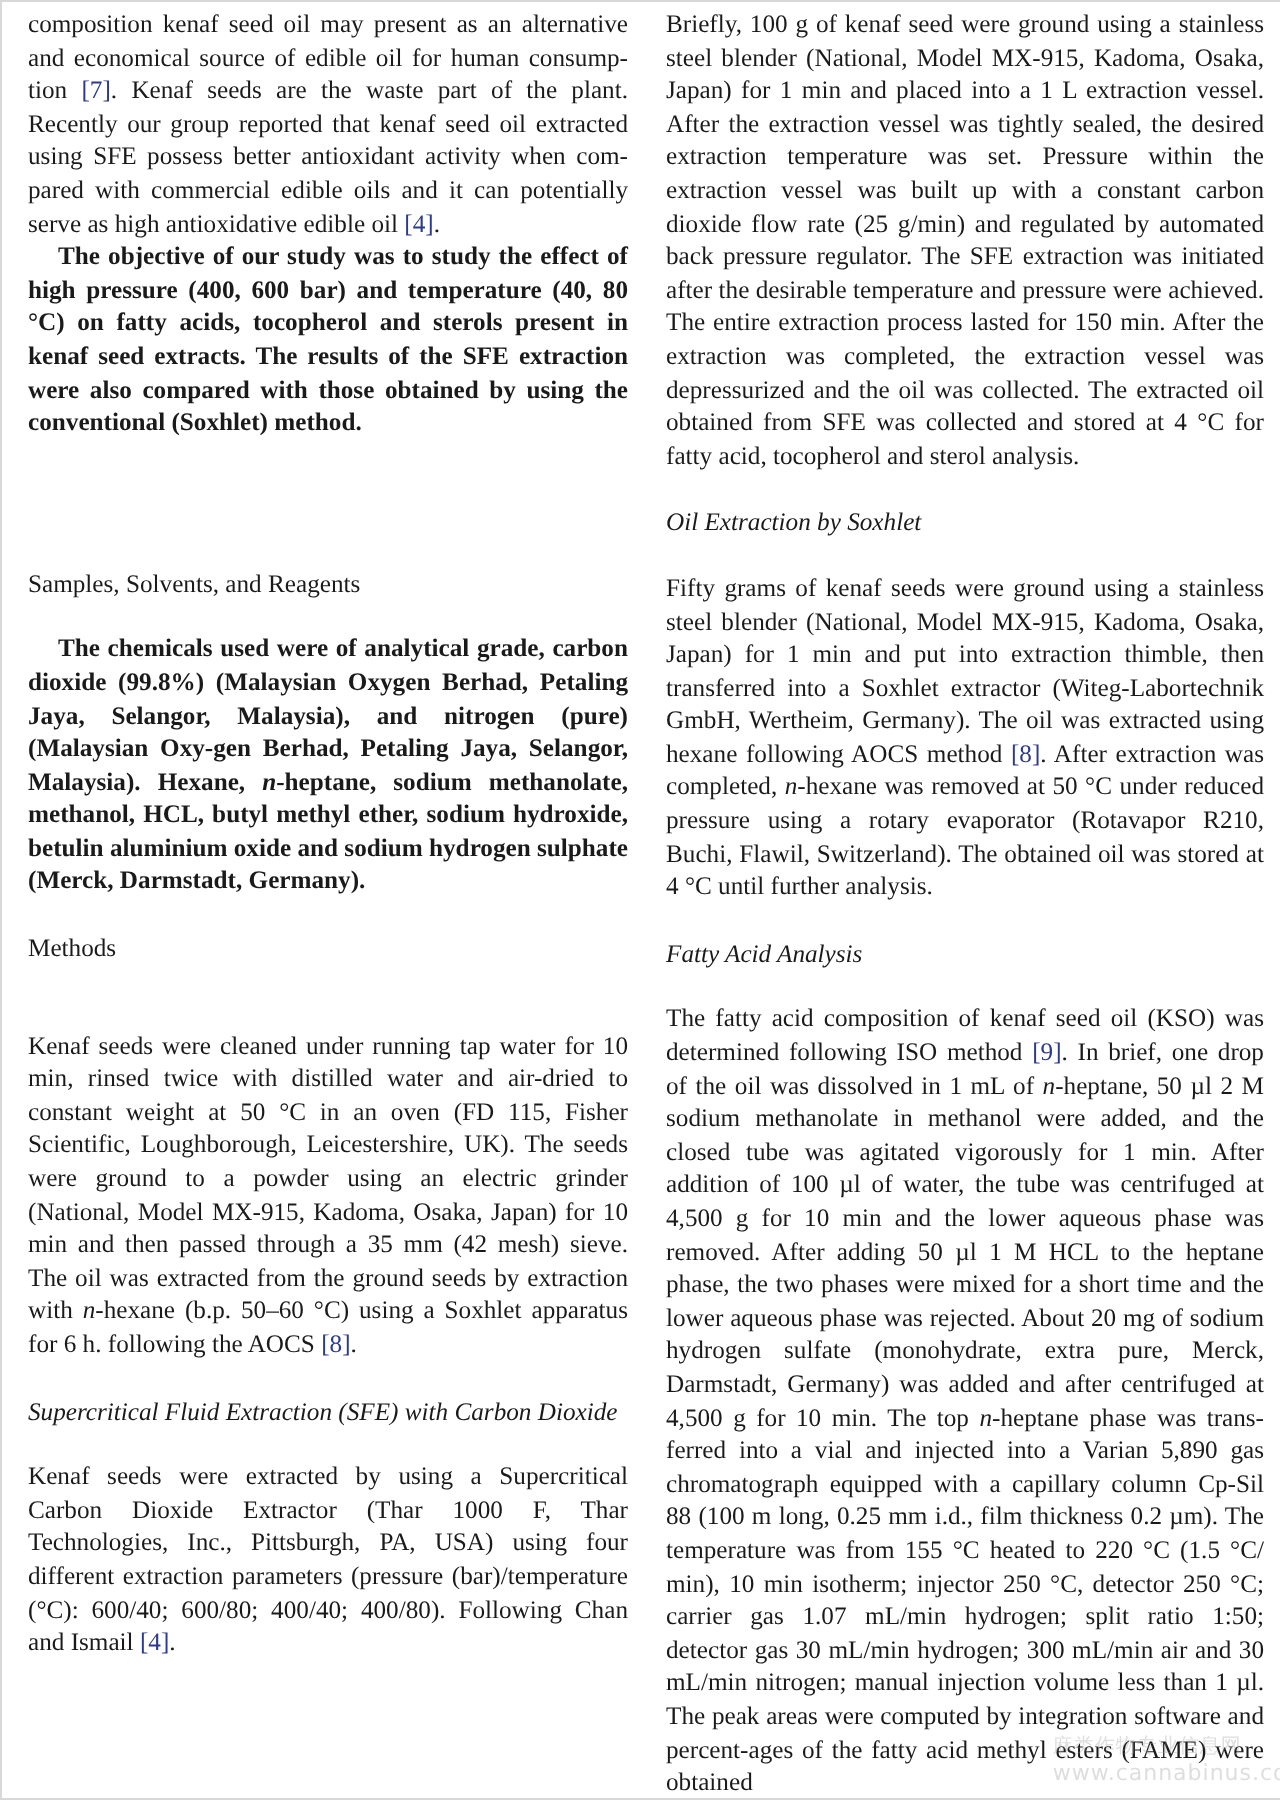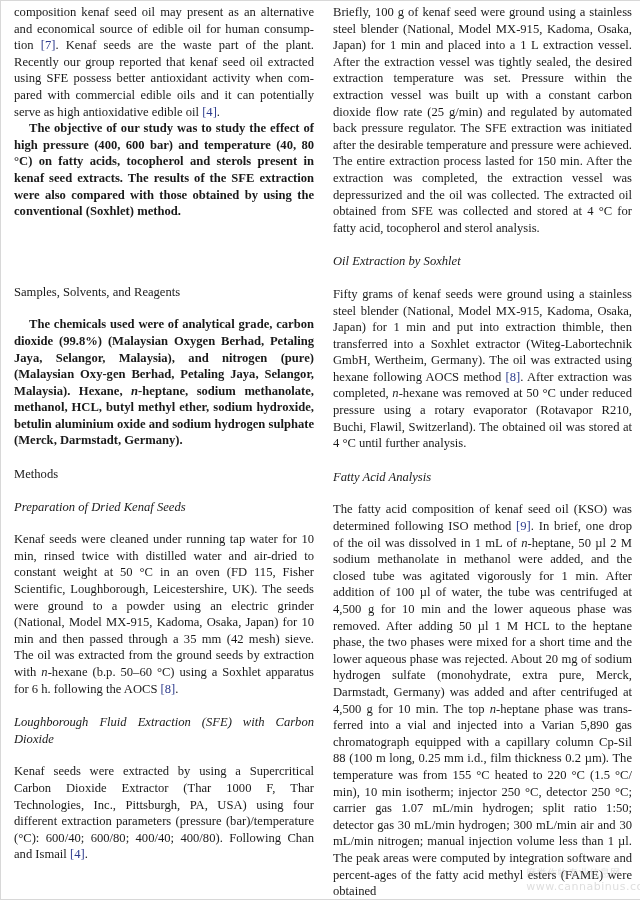--- a/index.html
+++ b/index.html
@@ -54,26 +54,25 @@
 
     <div class="gap-big"></div>
     <div class="gap-med"></div>
     <p class="h-sub">Samples, Solvents, and Reagents</p>
     <div class="gap-med"></div>
     <p class="indent"><span>The chemicals used were of analytical grade, carbon dioxide (99.8%) (Malaysian Oxygen Berhad, Petaling Jaya, Selangor, Malaysia), and nitrogen (pure) (Malaysian Oxy-gen Berhad, Petaling Jaya, Selangor, Malaysia). Hexane, </span><em>n</em><span>-heptane, sodium methanolate, methanol, HCL, butyl methyl ether, sodium hydroxide, betulin aluminium oxide and sodium hydrogen sulphate (Merck, Darmstadt, Germany).</span></p>
 
     <div class="gap-sm"></div>
     <p class="h-sub">Methods</p>
     <div class="gap-med"></div>
-    <p class="h-ital">Preparation of Dried Kenaf Seeds</p>
     <div class="gap-med"></div>
     <p><span>Kenaf seeds were cleaned under running tap water for 10 min, rinsed twice with distilled water and air-dried to constant weight at 50 °C in an oven (FD 115, Fisher Scientific, Loughborough, Leicestershire, UK). The seeds were ground to a powder using an electric grinder (National, Model MX-915, Kadoma, Osaka, Japan) for 10 min and then passed through a 35 mm (42 mesh) sieve. The oil was extracted from the ground seeds by extraction with </span><em>n</em><span>-hexane (b.p. 50–60 °C) using a Soxhlet apparatus for 6 h. following the AOCS </span><a class="ref">[8]</a><span>.</span></p>
 
     <div class="gap-sm"></div>
-    <p class="h-ital">Loughborough Fluid Extraction (SFE) with Carbon Dioxide</p>
+    <p class="h-ital">Supercritical Fluid Extraction (SFE) with Carbon Dioxide</p>
     <div class="gap-med"></div>
     <p><span>Kenaf seeds were extracted by using a Supercritical Carbon Dioxide Extractor (Thar 1000 F, Thar Technologies, Inc., Pittsburgh, PA, USA) using four different extraction parameters (pressure (bar)/temperature (°C): 600/40; 600/80; 400/40; 400/80). Following Chan and Ismail </span><a class="ref">[4]</a><span>.</span></p>
   </div>
 
   <div class="col right">
     <p>Briefly, 100 g of kenaf seed were ground using a stainless steel blender (National, Model MX-915, Kadoma, Osaka, Japan) for 1 min and placed into a 1 L extraction vessel. After the extraction vessel was tightly sealed, the desired extraction temperature was set. Pressure within the extraction vessel was built up with a constant carbon dioxide flow rate (25 g/min) and regulated by automated back pressure regulator. The SFE extraction was initiated after the desirable temperature and pressure were achieved. The entire extraction process lasted for 150 min. After the extraction was completed, the extraction vessel was depressurized and the oil was collected. The extracted oil obtained from SFE was collected and stored at 4 °C for fatty acid, tocopherol and sterol analysis.</p>
 
     <div class="gap-sm"></div>
     <p class="h-ital">Oil Extraction by Soxhlet</p>
     <div class="gap-med"></div>

